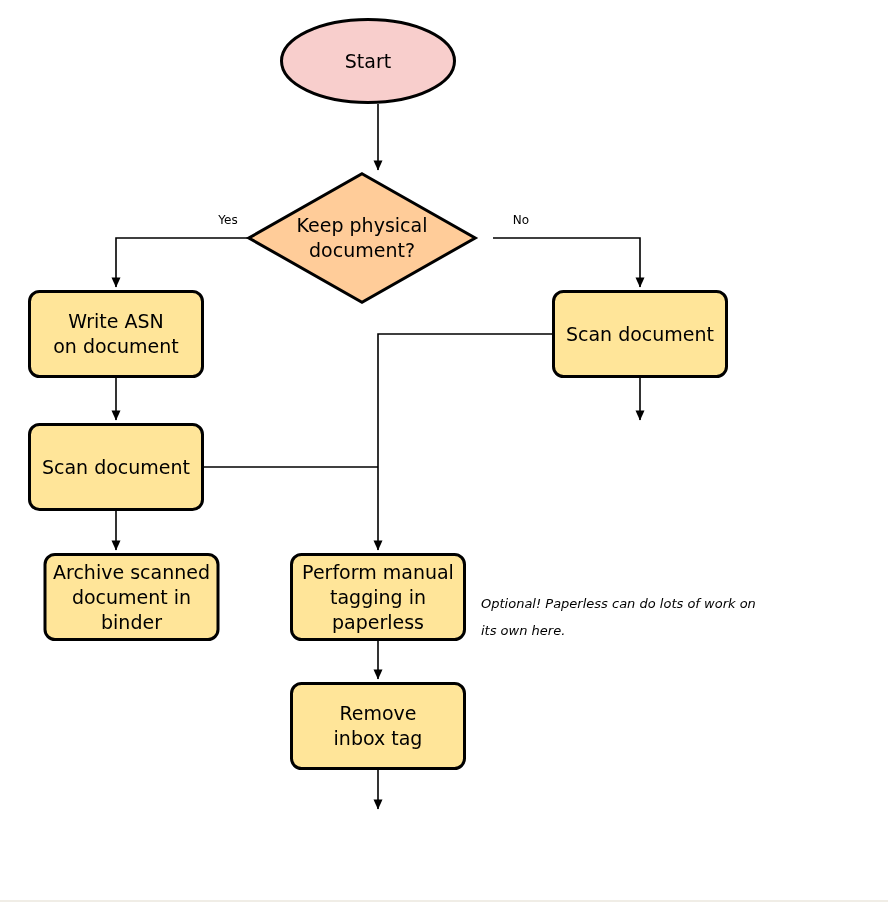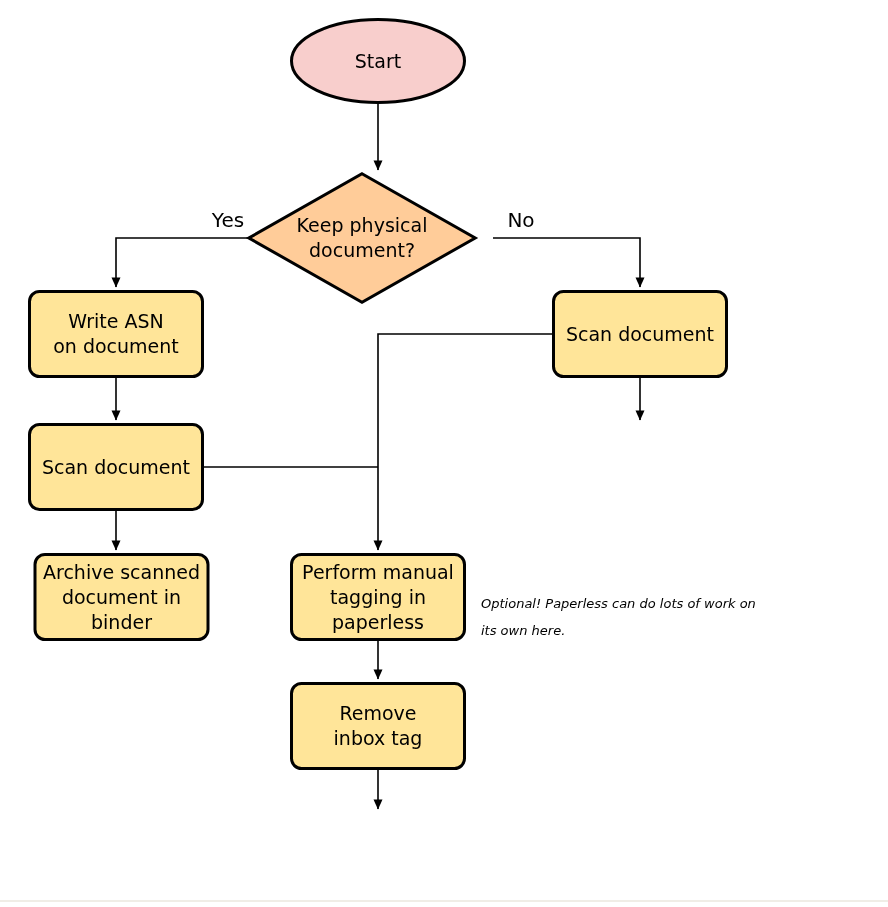--- a/index.html
+++ b/index.html
@@ -45,21 +45,21 @@
     display: flex;
     align-items: center;
     justify-content: center;
     text-align: center;
     font-size: 19px;
     line-height: 25px;
     white-space: pre-line;
   }
   .edge-label {
     position: absolute;
-    font-size: 20px;
+    font-size: 12px;
     line-height: 19px;
     transform: translateX(-50%);
     background: var(--background, #fff);
     padding: 0 2px;
   }
   .note {
     position: absolute;
     left: 481px;
     top: 590px;
     width: 400px;
@@ -93,21 +93,21 @@
     <path class="edge" d="M493,238 L640,238 L640,287" marker-end="url(#arrow)"></path>
     <path class="edge" d="M116,378 L116,420" marker-end="url(#arrow)"></path>
     <path class="edge" d="M116,511 L116,550" marker-end="url(#arrow)"></path>
     <path class="edge" d="M640,378 L640,420" marker-end="url(#arrow)"></path>
     <path class="edge" d="M552,334 L378,334 L378,550" marker-end="url(#arrow)"></path>
     <path class="edge" d="M204,467 L378,467"></path>
     <path class="edge" d="M378,641 L378,679" marker-end="url(#arrow)"></path>
     <path class="edge" d="M378,770 L378,809" marker-end="url(#arrow)"></path>
   </svg>
 
-  <div class="node terminal" style="left:290px;top:18px;width:176px;height:86px">
+  <div class="node terminal" style="left:280px;top:18px;width:176px;height:86px">
     <svg viewBox="0 0 176 86">
       <ellipse class="shape" cx="88" cy="43" rx="86.5" ry="41.5"></ellipse>
     </svg>
     <div class="label">Start</div>
   </div>
 
   <div class="node decision" style="left:247px;top:172px;width:230px;height:132px">
     <svg viewBox="0 0 230 132">
       <polygon class="shape" points="115,1.8 228.2,66 115,130.2 1.8,66"></polygon>
     </svg>
@@ -123,21 +123,21 @@
 on document</div>
   </div>
 
   <div class="node process" style="left:28px;top:423px;width:176px;height:88px">
     <svg viewBox="0 0 176 88">
       <rect class="shape" x="1.5" y="1.5" width="173" height="85" rx="10"></rect>
     </svg>
     <div class="label">Scan document</div>
   </div>
 
-  <div class="node process" style="left:20px;top:553px;width:203px;height:88px">
+  <div class="node process" style="left:30px;top:553px;width:203px;height:88px">
     <svg viewBox="0 0 176 88">
       <rect class="shape" x="1.5" y="1.5" width="173" height="85" rx="10"></rect>
     </svg>
     <div class="label">Archive scanned
 document in
 binder</div>
   </div>
 
   <div class="node process" style="left:552px;top:290px;width:176px;height:88px">
     <svg viewBox="0 0 176 88">

